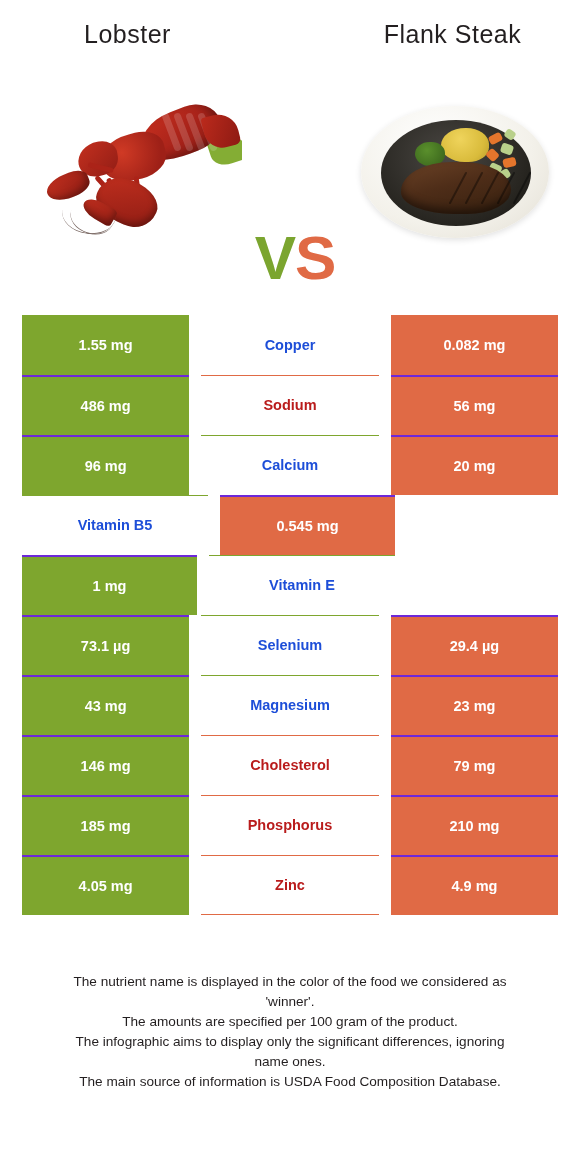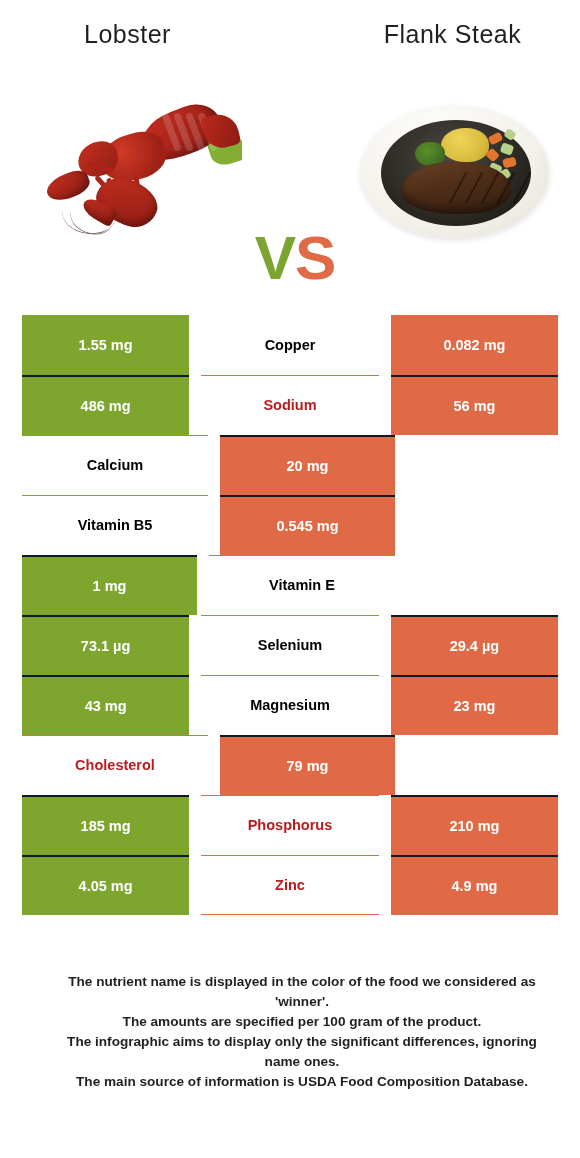--- a/index.html
+++ b/index.html
@@ -278,54 +278,54 @@
     justify-content: center;
     font-size: 14.5px;
     font-weight: 600;
     text-align: center;
     line-height: 1;
   }
   .cell.left-val,
   .cell.right-val {
     width: 175px;
     color: #ffffff;
-    border-top: 2px solid #0f172a;
+    border-top: 2px solid #6d28d9;
     border-bottom: 0;
   }
   .row:first-child .cell.left-val,
   .row:first-child .cell.right-val { border-top: 0; }
   .cell.left-val  { background: #7ea62e; }
   .cell.right-val { background: #e06a45; }
 
   .cell.name {
     width: 186px;
     background: #ffffff;
     font-size: 14.5px;
     font-weight: 600;
     border-top: 1px solid transparent;
   }
-  .row.win-left  .cell.name { color: #000000; border-top-color: #7ea62e; }
+  .row.win-left  .cell.name { color: #1d4ed8; border-top-color: #7ea62e; }
   .row.win-right .cell.name { color: #b91c1c; border-top-color: #e06a45; }
   .row:first-child .cell.name { border-top-color: transparent; }
   .row:last-child  .cell.name { border-bottom: 1px solid; }
   .row.win-left:last-child  .cell.name { border-bottom-color: #7ea62e; }
   .row.win-right:last-child .cell.name { border-bottom-color: #e06a45; }
 
   
   .footer {
     position: absolute;
-    left: 34px;
+    left: 22px;
     top: 972px;
     width: 536px;
     text-align: center;
     font-size: 13.6px;
     line-height: 20px;
     color: #231f20;
     font-family: "Liberation Sans", sans-serif;
-    font-weight: 700;
+    font-weight: 400;
   }
   .footer p { margin: 0; }
 </style>
 </head>
 <body>
 
 <div class="page">
 
   <div class="titles">
     <div class="food-title right">Flank Steak</div>
@@ -392,20 +392,21 @@
         <div class="cell left-val">1.55 mg</div>
         <div class="cell name">Copper</div>
         <div class="cell right-val">0.082 mg</div>
       </div>
       <div class="row win-right">
         <div class="cell left-val">486 mg</div>
         <div class="cell name">Sodium</div>
         <div class="cell right-val">56 mg</div>
       </div>
       <div class="row win-left">
+        <div class="cell left-val">96 mg</div>
         <div class="cell name">Calcium</div>
         <div class="cell right-val">20 mg</div>
       </div>
       <div class="row win-left">
         <div class="cell name">Vitamin B5</div>
         <div class="cell right-val">0.545 mg</div>
       </div>
       <div class="row win-left">
         <div class="cell left-val">1 mg</div>
         <div class="cell name">Vitamin E</div>
@@ -414,20 +415,21 @@
         <div class="cell left-val">73.1 µg</div>
         <div class="cell name">Selenium</div>
         <div class="cell right-val">29.4 µg</div>
       </div>
       <div class="row win-left">
         <div class="cell left-val">43 mg</div>
         <div class="cell name">Magnesium</div>
         <div class="cell right-val">23 mg</div>
       </div>
       <div class="row win-right">
+        <div class="cell left-val">146 mg</div>
         <div class="cell name">Cholesterol</div>
         <div class="cell right-val">79 mg</div>
       </div>
       <div class="row win-right">
         <div class="cell left-val">185 mg</div>
         <div class="cell name">Phosphorus</div>
         <div class="cell right-val">210 mg</div>
       </div>
       <div class="row win-right">
         <div class="cell left-val">4.05 mg</div>

